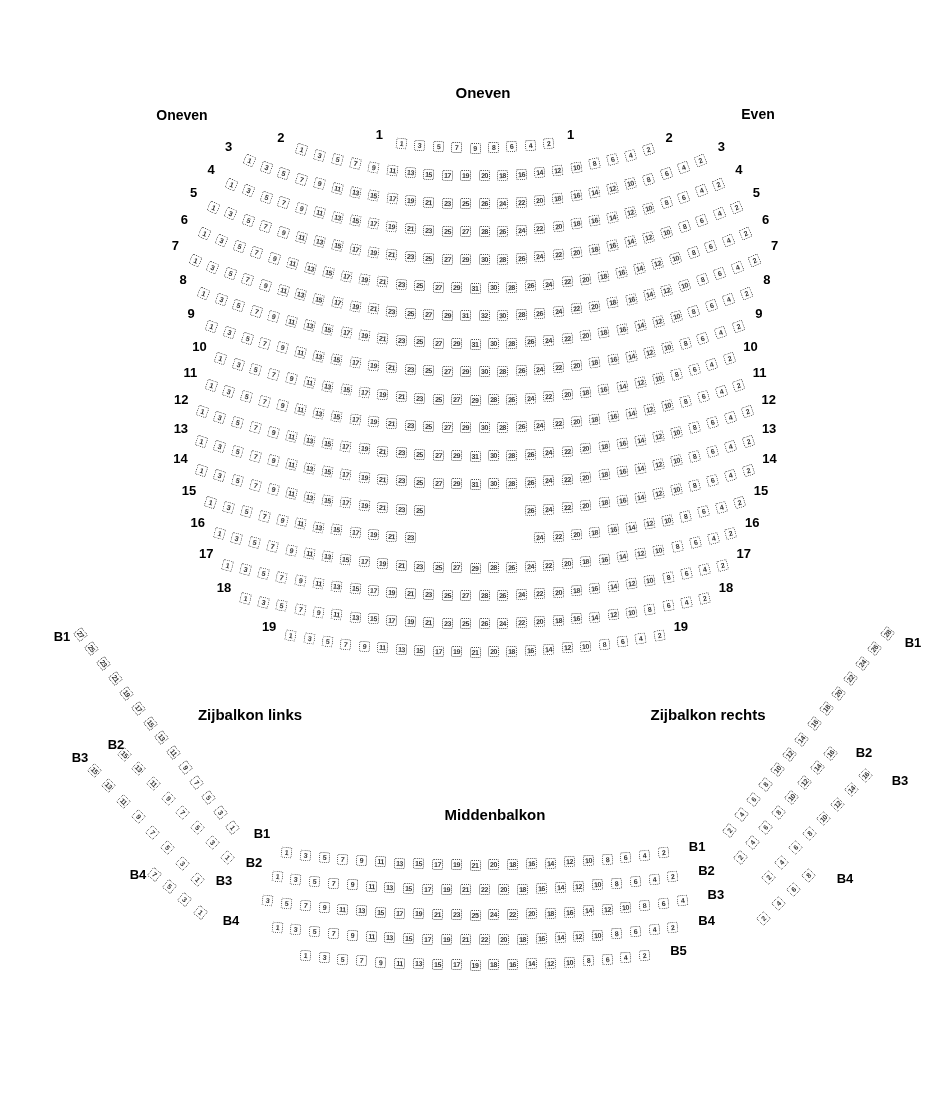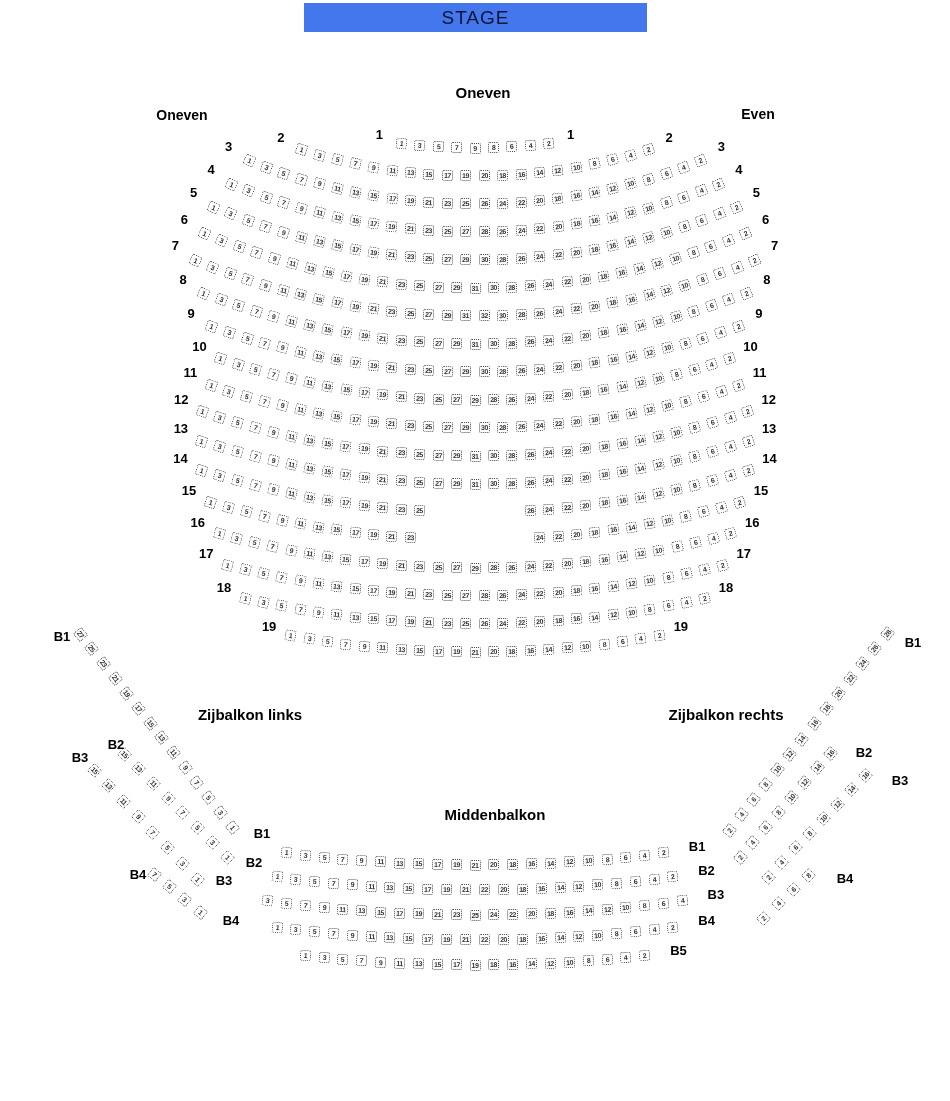--- a/index.html
+++ b/index.html
@@ -32,30 +32,27 @@
     color:var(--seat-text,#333);
     font-size:7px; font-weight:700; line-height:1; letter-spacing:-0.5px;
     display:flex; align-items:center; justify-content:center;
     border-radius:2px;
   }
 </style>
 </head>
 <body>
 
 <div id="canvas">
-  <div id="stage-banner" style="background: rgb(68, 118, 236); color: rgb(13, 20, 56);">
-    <span>STAGE</span>
-  </div>
 
   <div class="section-title" style="left:483px; top:92px;">Oneven</div>
   <div class="side-header" style="left:182px; top:115px;">Oneven</div>
   <div class="side-header" style="left:758px; top:114px;">Even</div>
 
   <div class="section-title" style="left:250px; top:714px;">Zijbalkon links</div>
-  <div class="section-title" style="left:726px; top:714px;text-align:right;">Zijbalkon rechts</div>
+  <div class="section-title" style="left:708px; top:714px;text-align:right;">Zijbalkon rechts</div>
   <div class="section-title" style="left:495px; top:814px;">Middenbalkon</div>
 
   <div id="seats-layer">
       <div class="seat" style="left: 401.217px; top: 143.1px; transform: rotate(7.6deg);">1</div>
       <div class="seat" style="left: 419.591px; top: 145.242px; transform: rotate(5.7deg);">3</div>
       <div class="seat" style="left: 438.027px; top: 146.774px; transform: rotate(3.8deg);">5</div>
       <div class="seat" style="left: 456.503px; top: 147.693px; transform: rotate(1.9deg);">7</div>
       <div class="seat" style="left: 475px; top: 148px; transform: rotate(0deg);">9</div>
       <div class="seat" style="left: 493.497px; top: 147.693px; transform: rotate(-1.9deg);">8</div>
       <div class="seat" style="left: 511.973px; top: 146.774px; transform: rotate(-3.8deg);">6</div>

